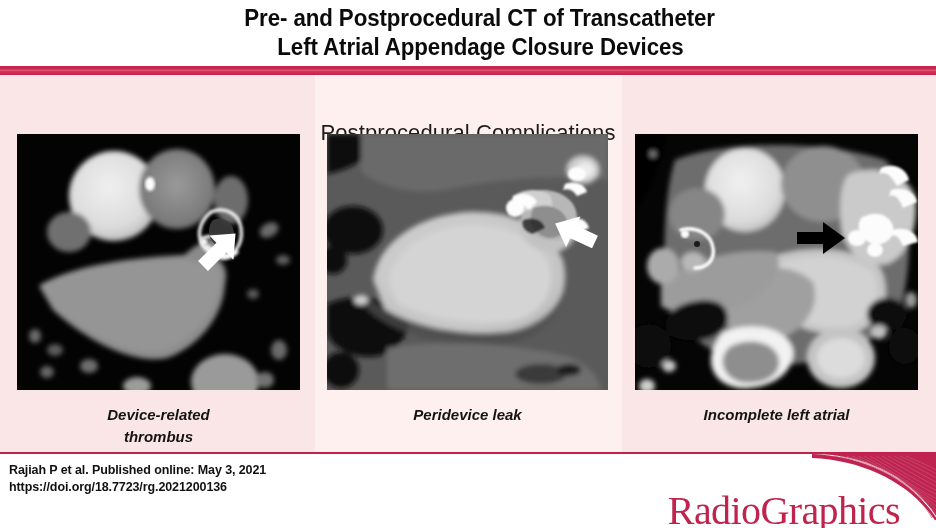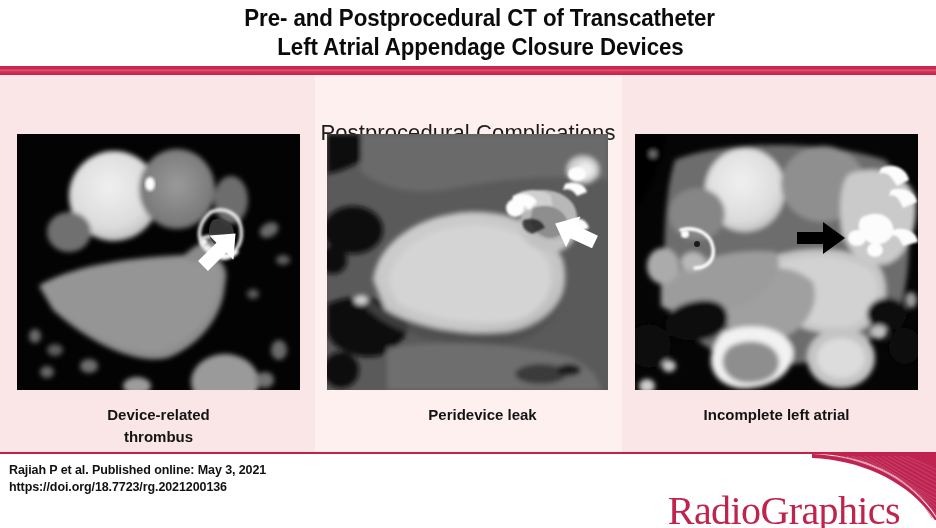--- a/index.html
+++ b/index.html
@@ -51,24 +51,24 @@
     background:#000; overflow:hidden;
   }
   .ct-1{ left:17px; width:283px; }
   .ct-2{ left:327px; width:281px; }
   .ct-3{ left:635px; width:283px; }
   .ct svg{ display:block; width:100%; height:100%; }
 
   
   .caption{
     position:absolute; top:404px; font-size:15px; font-weight:bold;
-    color:#141414; text-align:center; line-height:22px;
+    color:#141414; text-align:center; line-height:22px;font-style:italic;
   }
   .cap-1{ left:17px; width:283px; }
-  .cap-2{ left:342px; width:281px; }
+  .cap-2{ left:327px; width:281px; }
   .cap-3{ left:635px; width:283px; }
 
   
   .divider-bottom{
     position:absolute; left:0; top:452px; width:936px; height:10px;
     background:linear-gradient(to bottom,
       #c1214a 0%, #c1214a 28%, #e8738d 44%, #cd2a51 62%, #b81e45 100%);
   }
 
   

